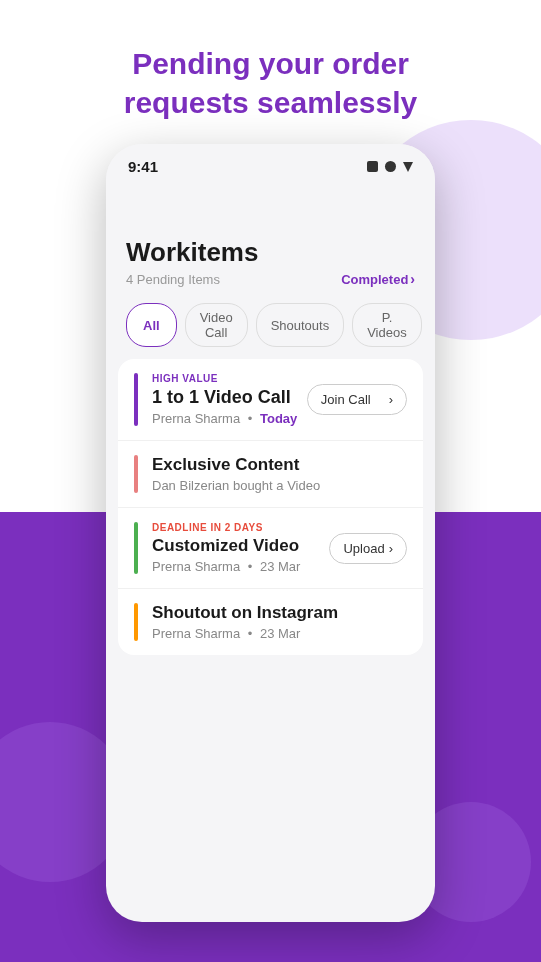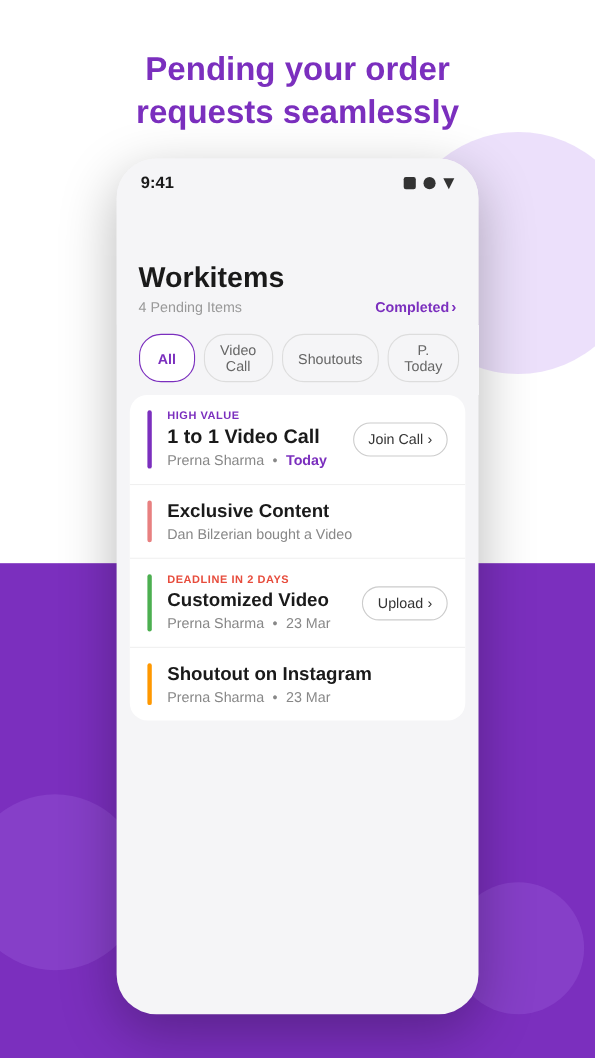--- a/index.html
+++ b/index.html
@@ -111,38 +111,38 @@
           <span style="font-size:13px;color:#7B2FBE;font-weight:700;">Completed</span>
           <span style="font-size:14px;color:#7B2FBE;font-weight:700;">›</span>
         </div>
       </div>
     </div>
 
     <div style="display:flex;gap:8px;padding:8px 20px 12px;background:#f5f5f7;overflow-x:auto;">
       <button style="padding:6px 16px;border-radius:20px;font-size:13px;font-weight:600;border:1.5px solid #7B2FBE;background:white;color:#7B2FBE;cursor:pointer;">All</button>
       <button style="padding:6px 14px;border-radius:20px;font-size:13px;font-weight:500;border:1.5px solid #ddd;background:transparent;color:#666;cursor:pointer;">Video Call</button>
       <button style="padding:6px 14px;border-radius:20px;font-size:13px;font-weight:500;border:1.5px solid #ddd;background:transparent;color:#666;cursor:pointer;">Shoutouts</button>
-      <button style="padding:6px 14px;border-radius:20px;font-size:13px;font-weight:500;border:1.5px solid #ddd;background:transparent;color:#666;cursor:pointer;">P. Today</button>
+      <button style="padding:6px 14px;border-radius:20px;font-size:13px;font-weight:500;border:1.5px solid #ddd;background:transparent;color:#666;cursor:pointer;">P. Videos</button>
     </div>
 
     <div style="background:white;margin:0 12px;border-radius:16px;overflow:hidden;">
 
       <div style="display:flex;align-items:stretch;padding:14px 16px;border-bottom:1px solid #f0f0f0;">
         <div style="width:4px;border-radius:2px;margin-right:14px;flex-shrink:0;background:#7B2FBE;"></div>
         <div style="flex:1;">
           <div style="font-size:10px;font-weight:800;letter-spacing:0.5px;color:#7B2FBE;margin-bottom:3px;">HIGH VALUE</div>
           <div style="font-size:18px;font-weight:800;color:#1a1a1a;margin-bottom:3px;">1 to 1 Video Call</div>
           <div style="font-size:13px;color:#888;">
             <span>Prerna Sharma</span>
             <span style="margin:0 4px;">•</span>
             <span style="color:#7B2FBE;font-weight:600;">Today</span>
           </div>
         </div>
         <div style="display:flex;align-items:center;">
-          <button style="border:1.5px solid #ccc;border-radius:20px;padding:7px 13px;font-size:13px;font-weight:500;color:#333;background:white;display:flex;align-items:center;gap:4px;cursor:pointer;">
+          <button style="border:1.5px solid #ccc;border-radius:20px;padding:7px 13px;font-size:13px;font-weight:500;color:#333;background:white;display:flex;align-items:center;gap:18px;cursor:pointer;">
             <span>Join Call</span>
             <span>›</span>
           </button>
         </div>
       </div>
 
       <div style="display:flex;align-items:stretch;padding:14px 16px;border-bottom:1px solid #f0f0f0;">
         <div style="width:4px;border-radius:2px;margin-right:14px;flex-shrink:0;background:#e88080;"></div>
         <div style="flex:1;">
           <div style="font-size:17px;font-weight:800;color:#1a1a1a;margin-bottom:3px;">Exclusive Content</div>

